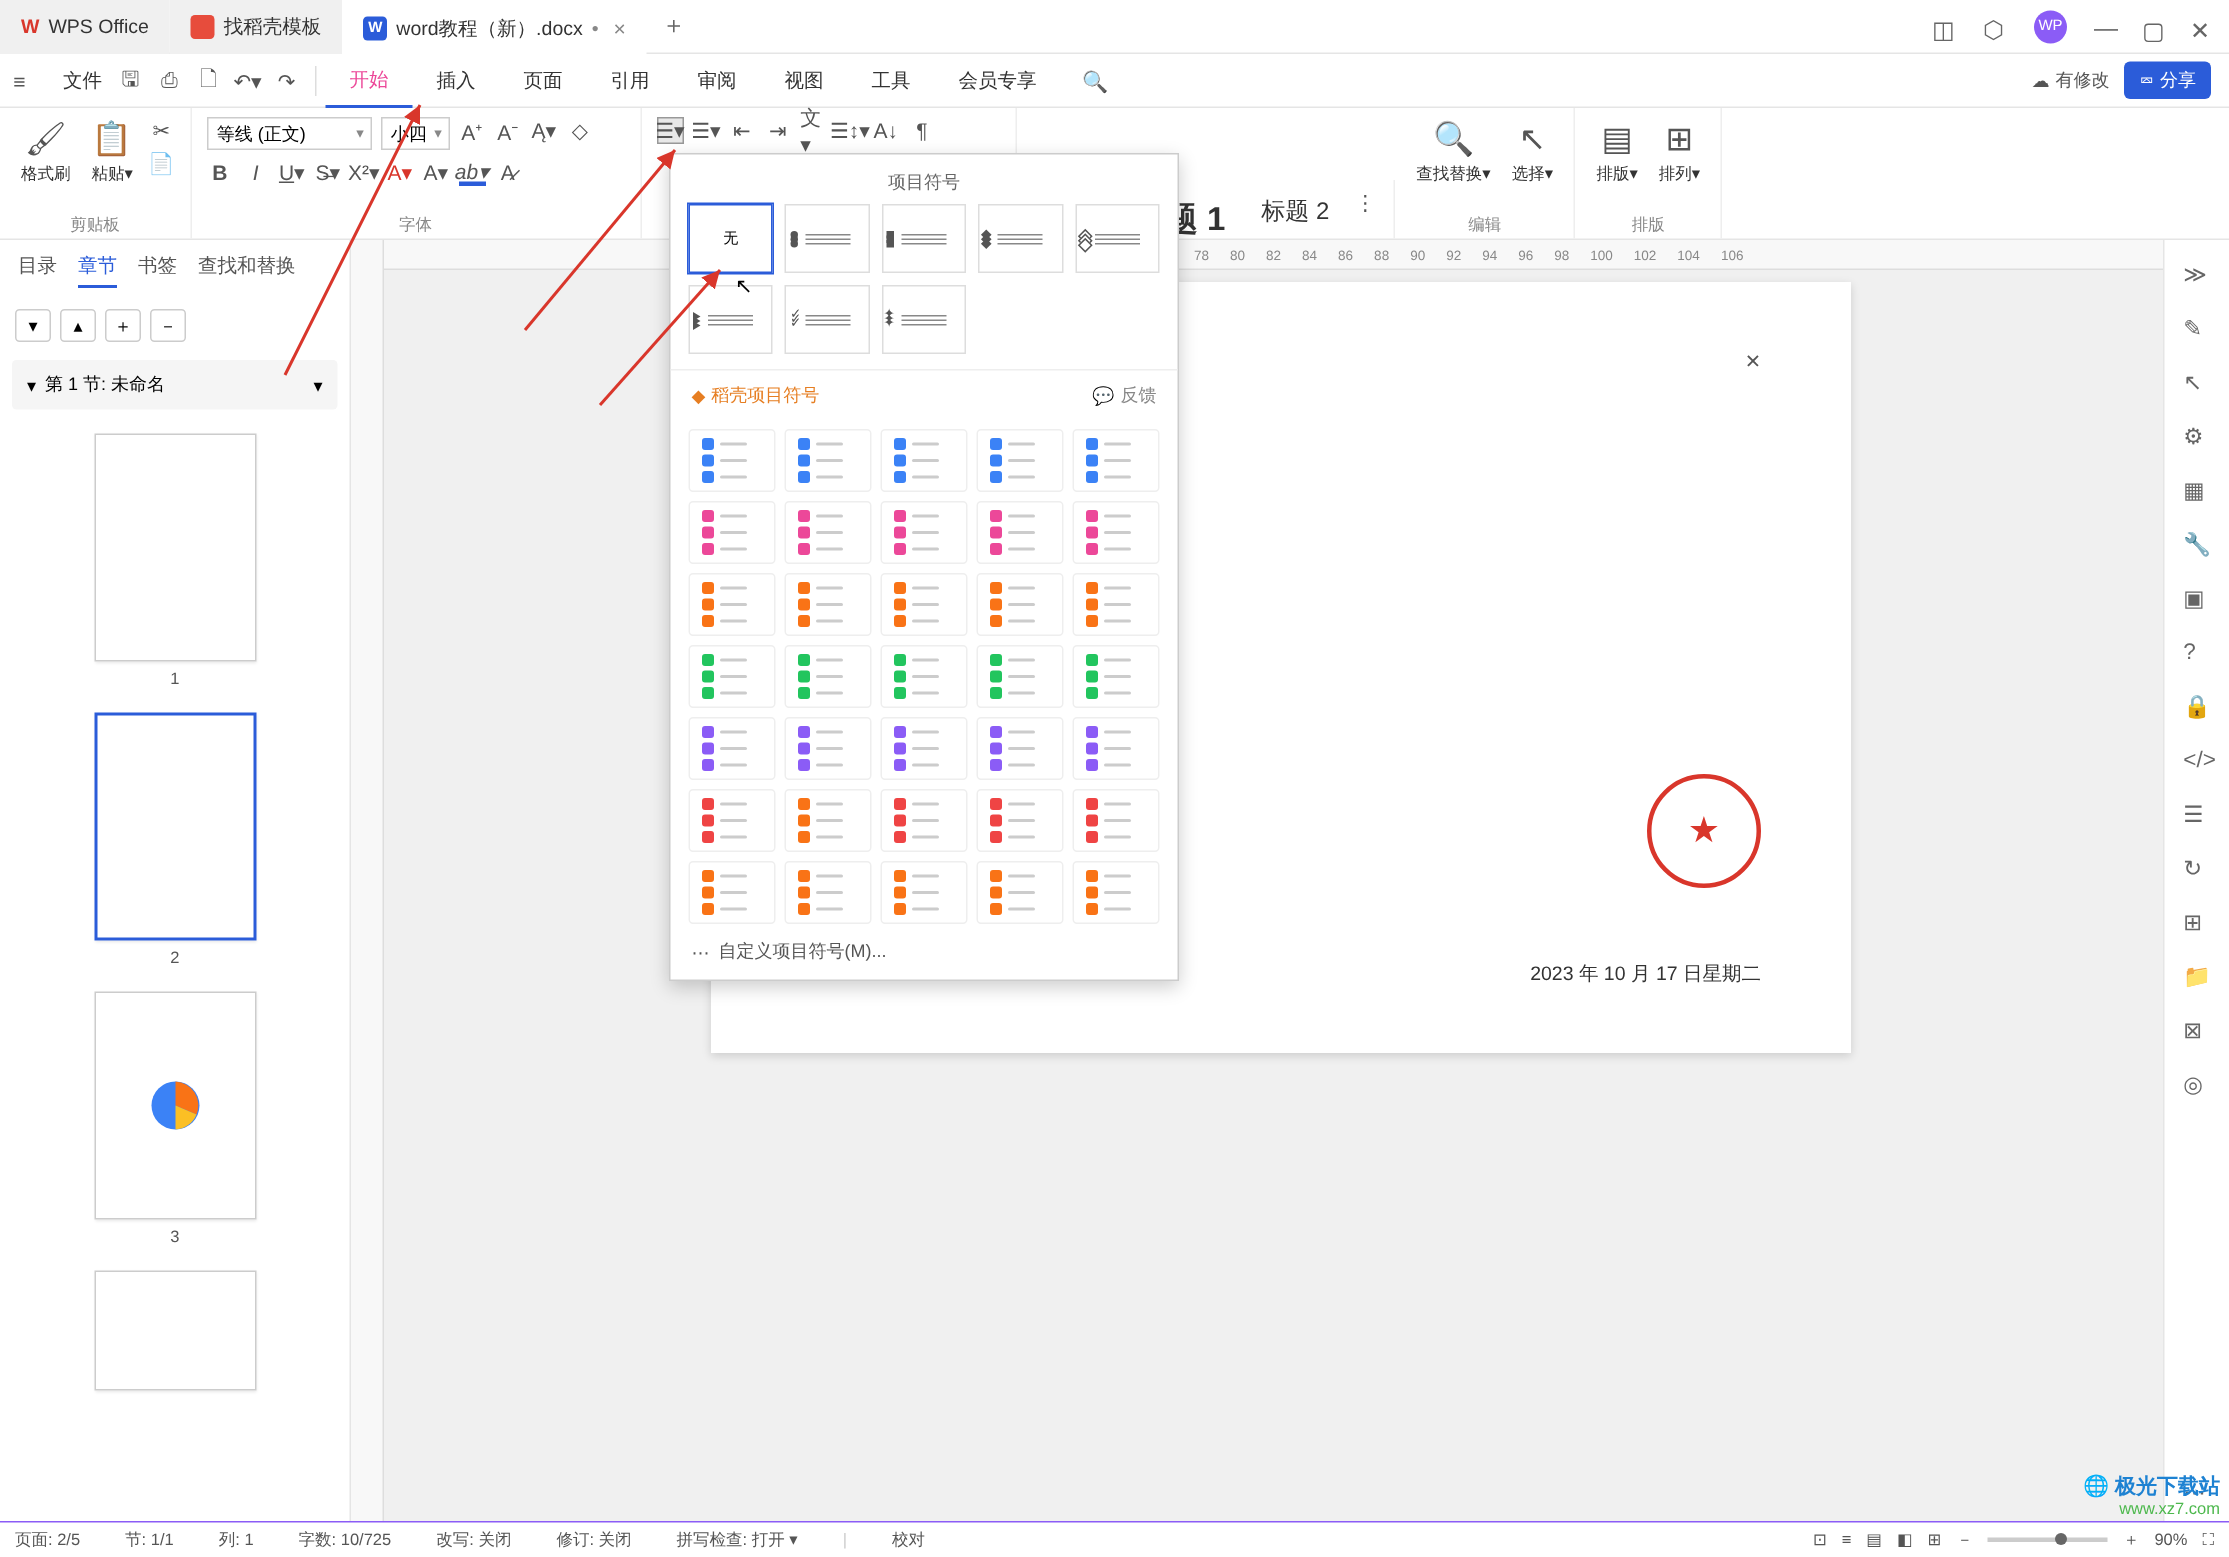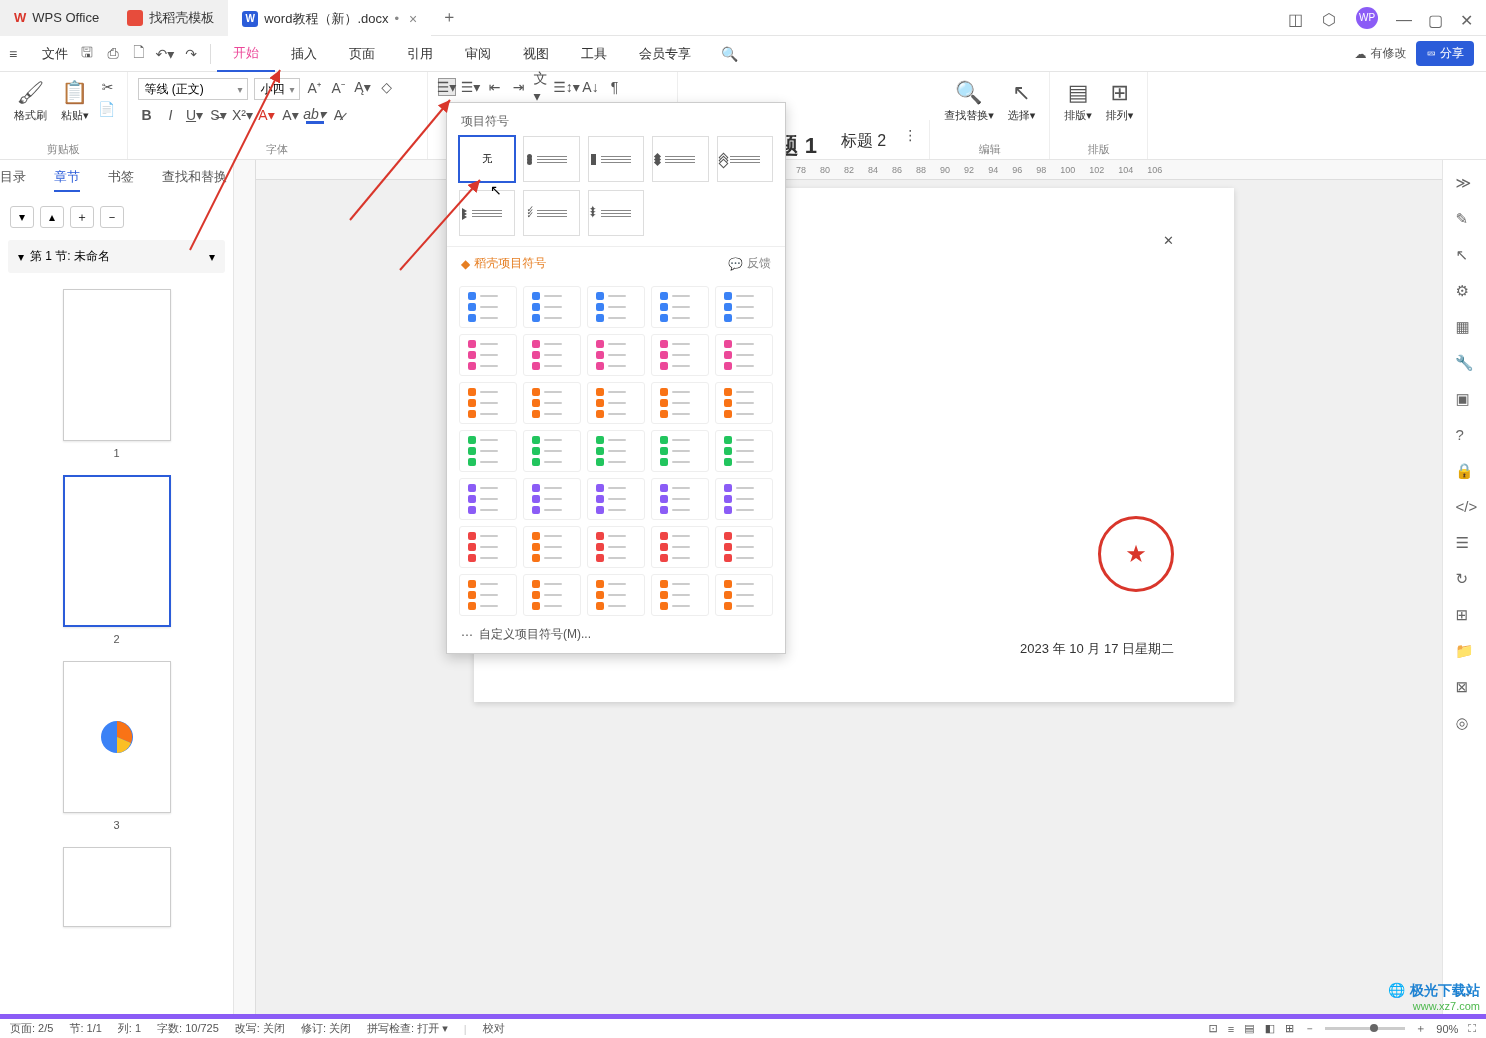--- a/index.html
+++ b/index.html
@@ -43,21 +43,21 @@
 .font-sel { border:1px solid #ccc; height:22px; font-size:12px; padding: 0 18px 0 6px; background:#fff; position:relative; display:flex;align-items:center; min-width:110px;}
 .size-sel { border:1px solid #ccc; height:22px; font-size:12px; padding: 0 14px 0 6px; background:#fff; display:flex;align-items:center; min-width:46px;}
 .sel-arrow::after { content:"▾"; position:absolute; right:4px; color:#888; font-size:10px; }
 .style-item { border:1px solid transparent; padding: 4px 8px; font-size: 16px; color:#333; cursor:pointer;}
 .style-item.body { border:1px solid #888; font-size:13px; padding:8px 12px;}
 .style-item.h1 { font-size: 22px; font-weight:bold;}
 .style-item.h2 { font-size: 16px;}
 
 
 .leftpanel { position:absolute; left:0; top: 160px; width: 234px; bottom: 24px; background:#fff; border-right:1px solid #e5e5e5; display:flex; flex-direction:column;}
-.lp-tabs { display:flex; gap: 28px; padding: 8px 0; font-size: 13px; }
+.lp-tabs { display:flex; gap: 14px; padding: 8px 12px; font-size: 13px; }
 .lp-tab { color:#555; cursor:pointer; padding-bottom:4px;}
 .lp-tab.active { color:#2b5cd9; border-bottom: 2px solid #2b5cd9;}
 .lp-ctrls { display:flex; gap:6px; padding: 6px 10px; }
 .lp-ctrl { width:24px; height:22px; border:1px solid #ccc; border-radius:3px; display:flex;align-items:center;justify-content:center; font-size:12px; cursor:pointer;}
 .lp-section { background:#f5f5f5; margin: 6px 8px; padding: 8px 10px; font-size:12px; display:flex; align-items:center; justify-content:space-between; border-radius:3px; cursor:pointer;}
 .thumbs { flex:1; overflow:auto; padding: 10px 0; }
 .thumb-wrap { display:flex; flex-direction:column; align-items:center; margin-bottom: 16px; }
 .thumb { width: 108px; height: 152px; background:#fff; border:1px solid #ccc; box-shadow: 0 1px 2px rgba(0,0,0,0.1);}
 .thumb.sel { border: 2px solid #2b5cd9; }
 .thumb-num { font-size:11px; color:#555; margin-top:6px;}
@@ -65,21 +65,21 @@
 
 .docarea { position:absolute; left:234px; right:44px; top:160px; bottom:24px; background:#f0f0f0; overflow:hidden;}
 .ruler-v { position:absolute; left:0; top:0; bottom:0; width:22px; background:#f8f8f8; border-right:1px solid #ddd; font-size:9px; color:#888;}
 .ruler-h { position:absolute; left:22px; right:0; top:0; height:20px; background:#f8f8f8; border-bottom:1px solid #ddd; font-size:9px; color:#888; display:flex; align-items:center; padding-left: 540px; gap: 14px;}
 .page { position:absolute; left: 240px; top: 28px; width: 760px; background:#fff; box-shadow: 0 2px 6px rgba(0,0,0,0.15); padding: 40px 60px; font-size:13px; line-height:2; color:#333;}
 .stamp { position:absolute; right: 60px; bottom: 110px; width:76px; height:76px; border:3px solid #d9362b; border-radius:50%; display:flex; align-items:center; justify-content:center; color:#d9362b; }
 .stamp::before { content:"★"; font-size:24px; }
 
 
 .dropdown { position:absolute; left: 446px; top: 102px; width: 340px; background:#fff; border:1px solid #ccc; box-shadow: 0 4px 12px rgba(0,0,0,0.2); z-index:100; padding-bottom:10px;}
-.dd-title { font-size:12px; color:#666; padding: 10px 14px 6px;}
+.dd-title { font-size:12px; color:#666; padding: 10px 14px 6px; text-align: center;}
 .dd-grid { display:grid; grid-template-columns: repeat(5, 1fr); gap: 8px; padding: 0 12px;}
 .dd-cell { border:1px solid #ddd; height: 46px; display:flex; flex-direction:column; justify-content:center; align-items:center; gap:2px; font-size:10px; cursor:pointer; background:#fff;}
 .dd-cell.sel { border:1px solid #2b5cd9; box-shadow: 0 0 0 1px #2b5cd9;}
 .dd-cell .ln { width: 30px; height:1px; background:#888; position:relative;}
 .dd-cell .ln::before { content:""; position:absolute; left:-10px; top:-2px; width:5px; height:5px; background:#555; border-radius:50%;}
 .dd-cell.square .ln::before { border-radius:0;}
 .dd-cell.diamond .ln::before { transform: rotate(45deg); border-radius:0;}
 .dd-cell.hollow .ln::before { background:#fff; border:1px solid #555;}
 .dd-cell.tri .ln::before { width:0; height:0; background:none; border-left:5px solid #555; border-top:3px solid transparent; border-bottom:3px solid transparent; border-radius:0;}
 .dd-cell.check .ln::before { content:"✓"; width:auto;height:auto;background:none;top:-6px;left:-10px;font-size:9px;color:#555;}
@@ -95,21 +95,21 @@
 .dd-icon-cell .il { display:flex; align-items:center; gap:4px;}
 .dd-icon-cell .il .dot { width:8px; height:8px; border-radius:2px;}
 .dd-icon-cell .il .dash { width:18px; height:2px; background:#ccc; border-radius:1px;}
 .dd-custom { padding: 10px 14px 0; font-size:12px; color:#555; display:flex; align-items:center; gap:6px; cursor:pointer;}
 
 
 .rightbar { position:absolute; right:0; top:160px; bottom:24px; width:44px; background:#fff; border-left:1px solid #e5e5e5; display:flex; flex-direction:column; align-items:center; gap:18px; padding-top:14px;}
 .rb-icon { width:18px; height:18px; color:#666; font-size:15px; cursor:pointer;}
 
 
-.statusbar { position:absolute; left:0; right:0; bottom:0; height:24px; background:#fff; border-top:5px solid #8b5cf6; display:flex; align-items:center; font-size:11px; color:#555; padding: 0 10px; gap: 16px;}
+.statusbar { position:absolute; left:0; right:0; bottom:0; height:24px; background:#fff; border-top:1px solid #8b5cf6; display:flex; align-items:center; font-size:11px; color:#555; padding: 0 10px; gap: 30px;}
 .statusbar .spacer { flex:1;}
 .sb-icons { display:flex; gap:10px; align-items:center;}
 .zoom-slider { width:80px; height:3px; background:#ccc; position:relative;}
 .zoom-slider::after{ content:""; position:absolute; left:45px; top:-3px; width:8px;height:8px;background:#666;border-radius:50%;}
 
 
 .arrow { position:absolute; z-index: 200; pointer-events:none;}
 
 
 .watermark { position:absolute; right:6px; bottom:26px; font-size:11px; color:#4db84d; z-index:300; text-align:right;}

